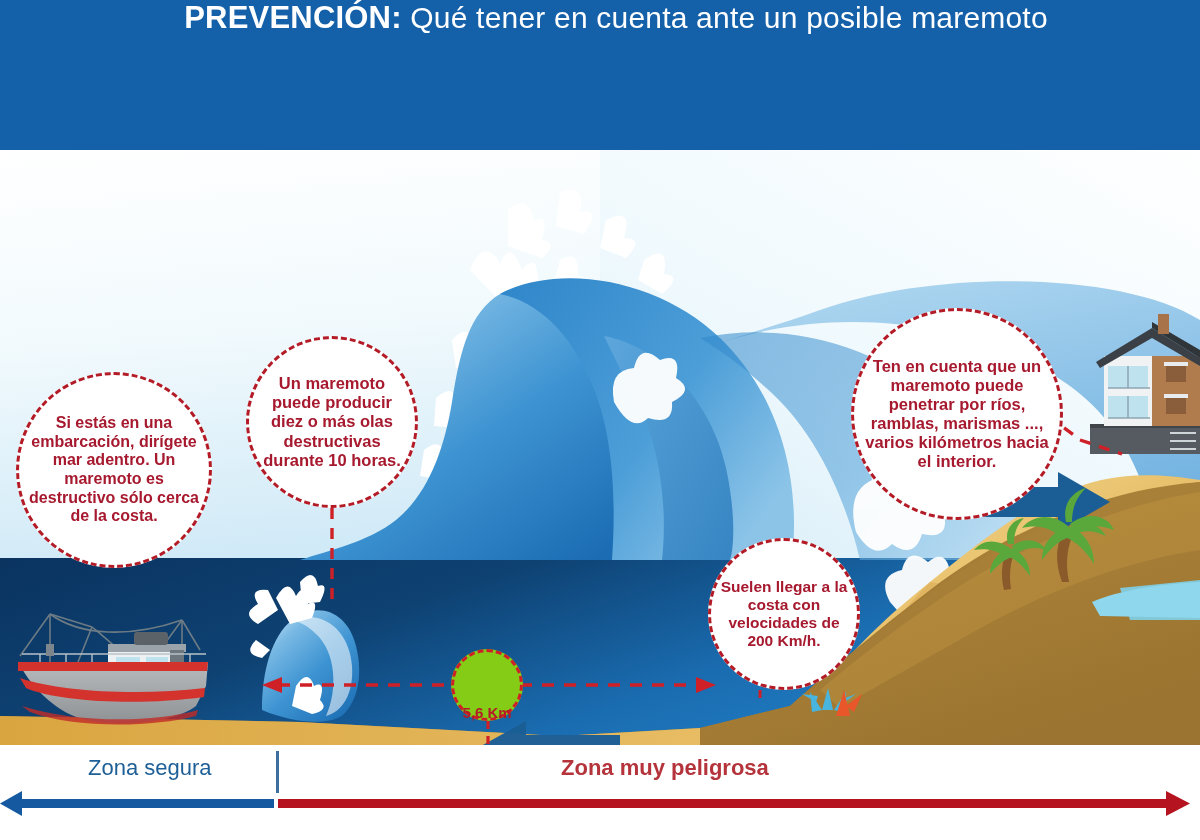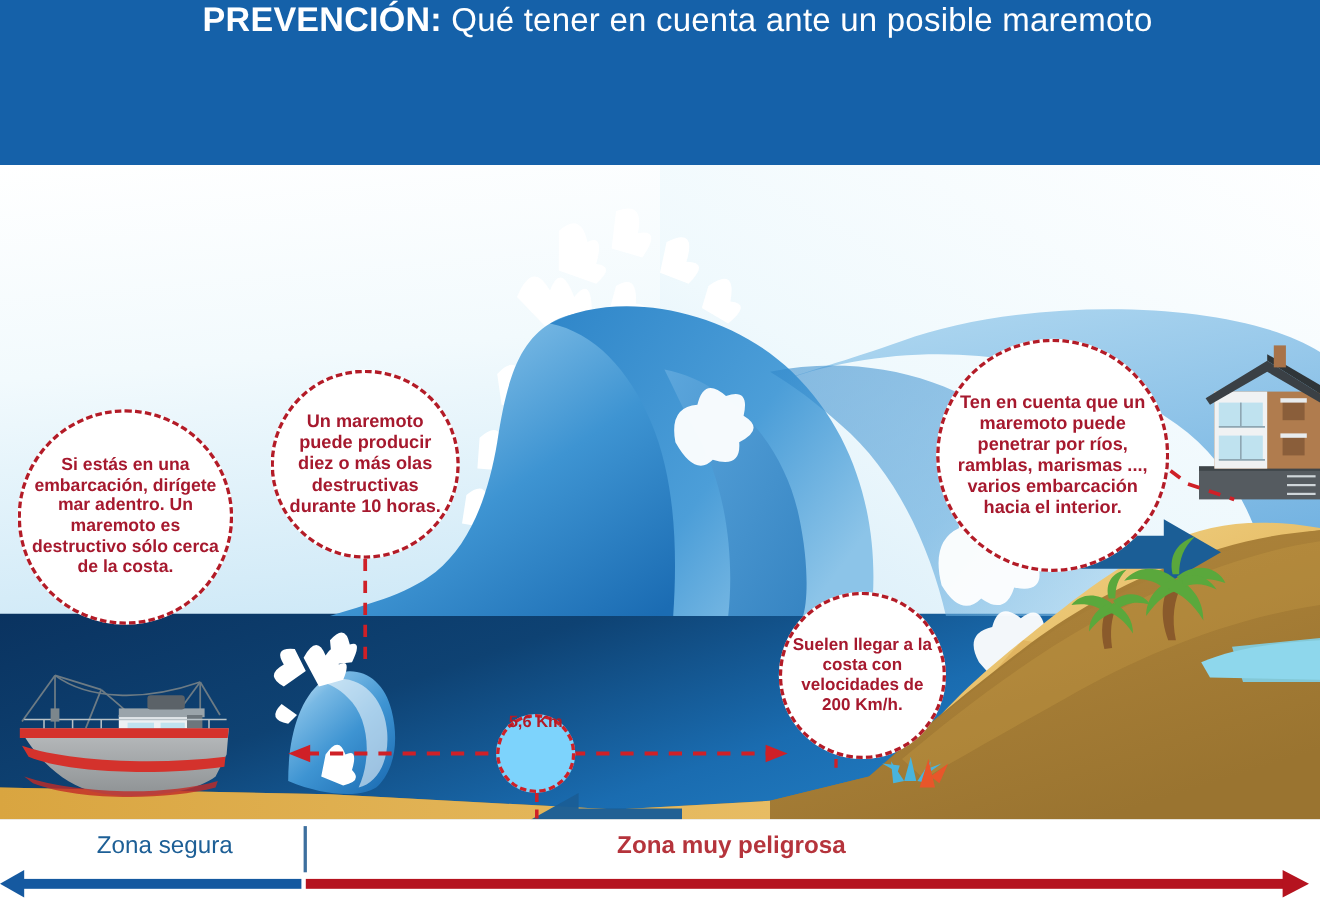--- a/index.html
+++ b/index.html
@@ -27,22 +27,22 @@
     box-sizing:border-box;}
   .bubble .ring{position:absolute;left:0;top:0;right:0;bottom:0;border-radius:50%;
     border:3px dashed #b31b27;}
   .bubble .txt{position:relative;padding:0 10px;z-index:2;}
 
   #bub-boat{left:16px;  top:222px; width:196px;height:196px;font-size:16px;}
   #bub-waves{left:246px;top:186px; width:172px;height:172px;font-size:16.5px;}
   #bub-speed{left:708px;top:388px; width:152px;height:152px;font-size:15.5px;}
   #bub-rios{left:851px; top:158px; width:212px;height:212px;font-size:16.5px;}
 
-  .measure{position:absolute;border-radius:50%;background:#7dd3fc;
-    display:flex;align-items:flex-start;justify-content:center;text-align:center;
+  .measure{position:absolute;border-radius:50%;background:#84cc16;
+    display:flex;align-items:flex-end;justify-content:center;text-align:center;
     color:#b31b27;font-weight:bold;font-family:"Liberation Sans",sans-serif;}
   .measure .ring{position:absolute;left:0;top:0;right:0;bottom:0;border-radius:50%;border:3px dashed #cf2027;}
   .measure .txt{position:relative;z-index:2;line-height:1.05;}
   #m-km{left:451px;top:499px;width:72px;height:72px;font-size:15px;}
 
   
   #footer{position:absolute;left:0;top:745px;width:1200px;height:95px;background:#fff;padding-left:15px;}
   .zone-label{position:absolute;font-size:22px;font-family:"Liberation Sans",sans-serif;white-space:nowrap;}
   #zone-safe-label{left:88px;top:10px;color:#1d5f96;}
   #zone-danger-label{left:561px;top:10px;color:#b5343c;font-weight:bold;}
@@ -401,21 +401,21 @@
       <span class="txt">Un maremoto puede producir diez o más olas destructivas durante 10 horas.</span>
     </div>
 
     <div class="bubble" id="bub-speed">
       <span class="ring"></span>
       <span class="txt">Suelen llegar a la costa con velocidades de 200 Km/h.</span>
     </div>
 
     <div class="bubble" id="bub-rios">
       <span class="ring"></span>
-      <span class="txt">Ten en cuenta que un maremoto puede penetrar por ríos, ramblas, marismas ..., varios embarcación hacia el interior.</span>
+      <span class="txt">Ten en cuenta que un maremoto puede penetrar por ríos, ramblas, marismas ..., varios kilómetros hacia el interior.</span>
     </div>
 
     <div class="measure" id="m-km">
       <span class="ring"></span>
       <span class="txt">5,6 Km</span>
     </div>
 
   </div>
 
   <div id="footer">

